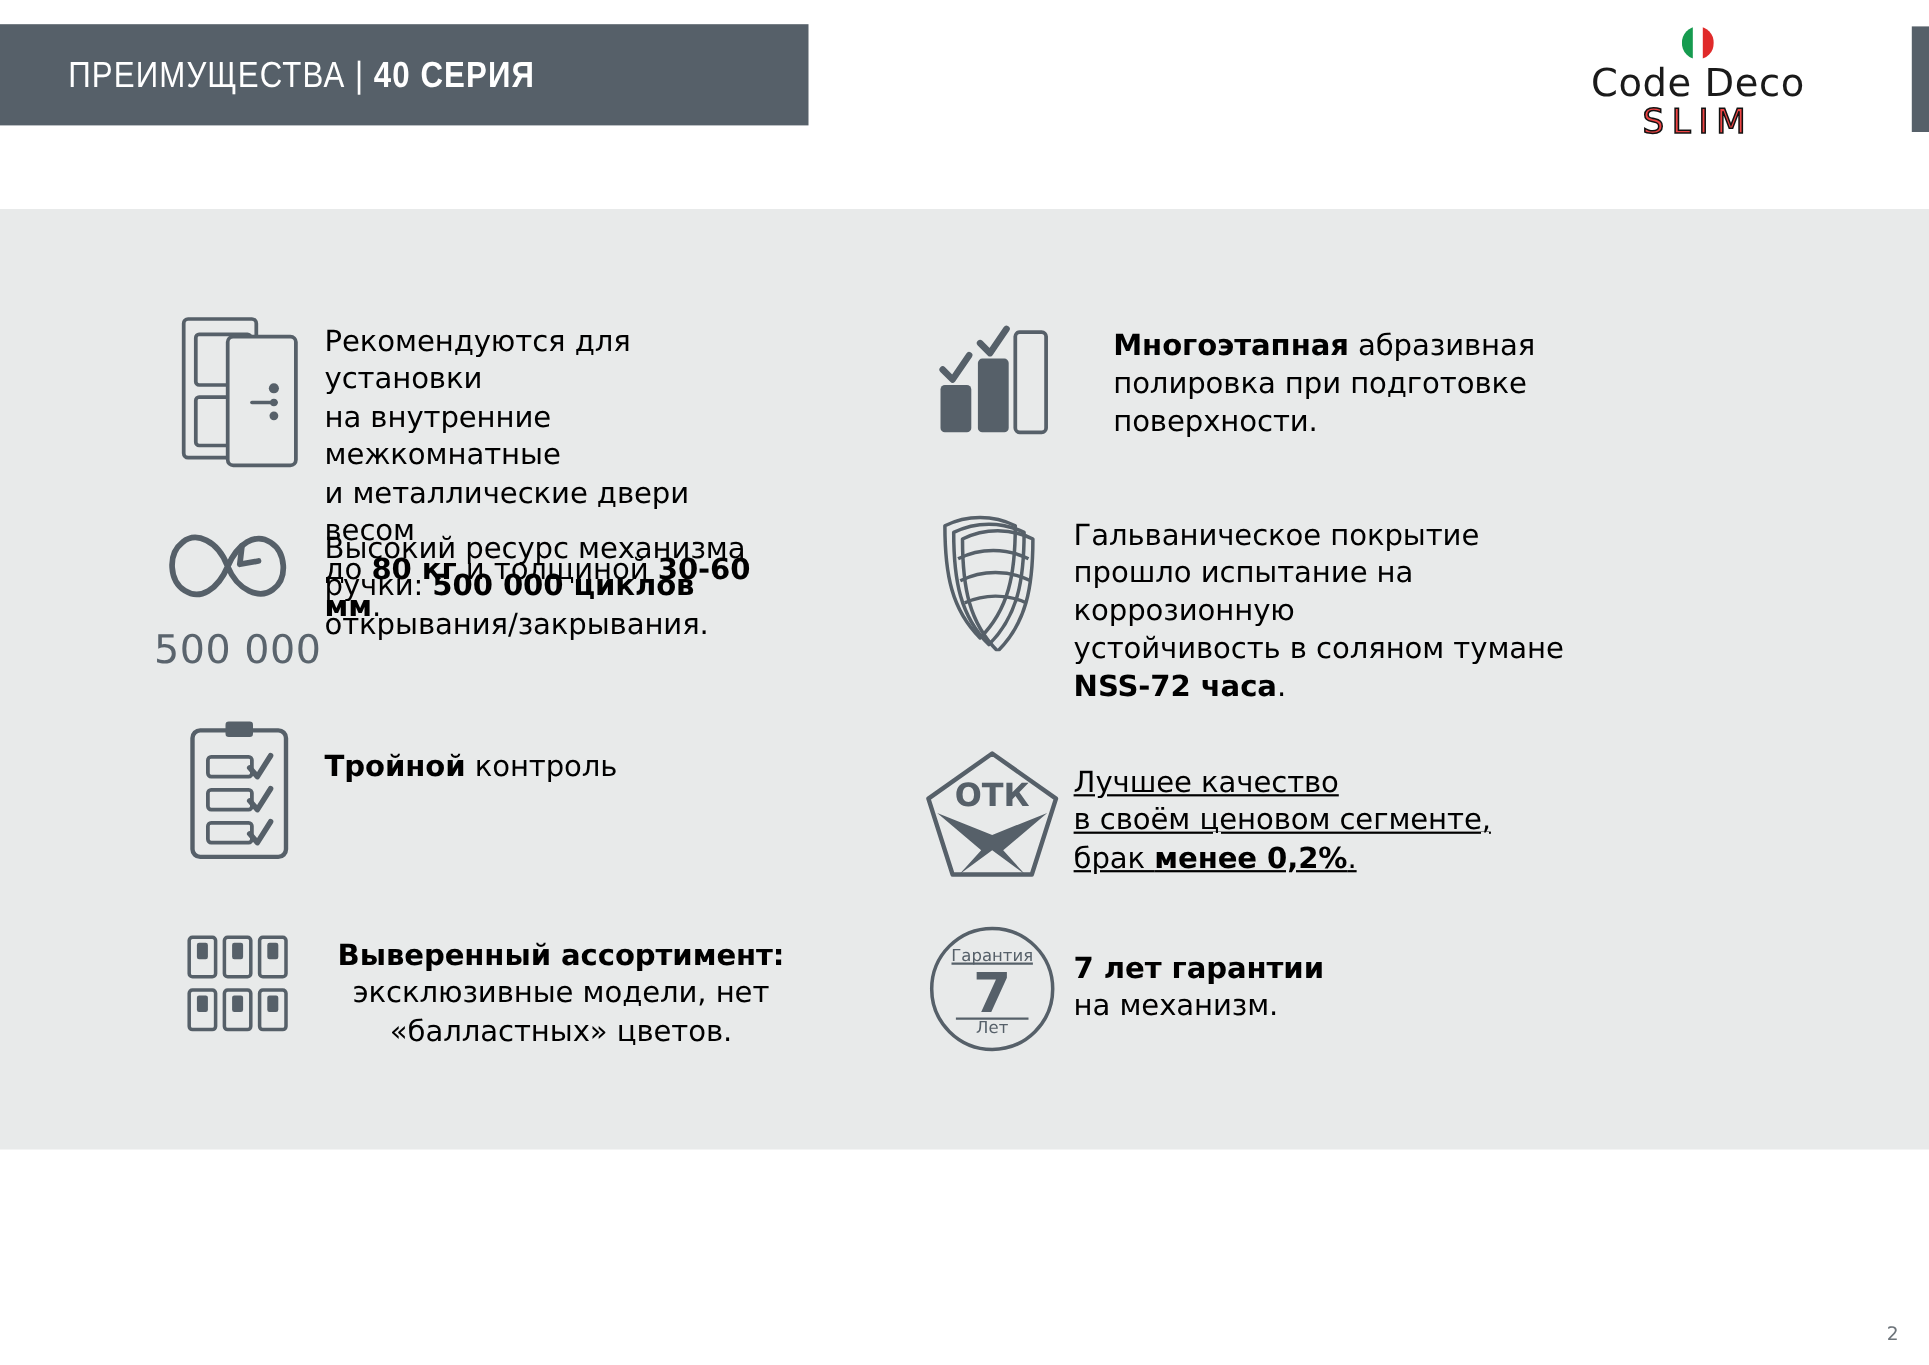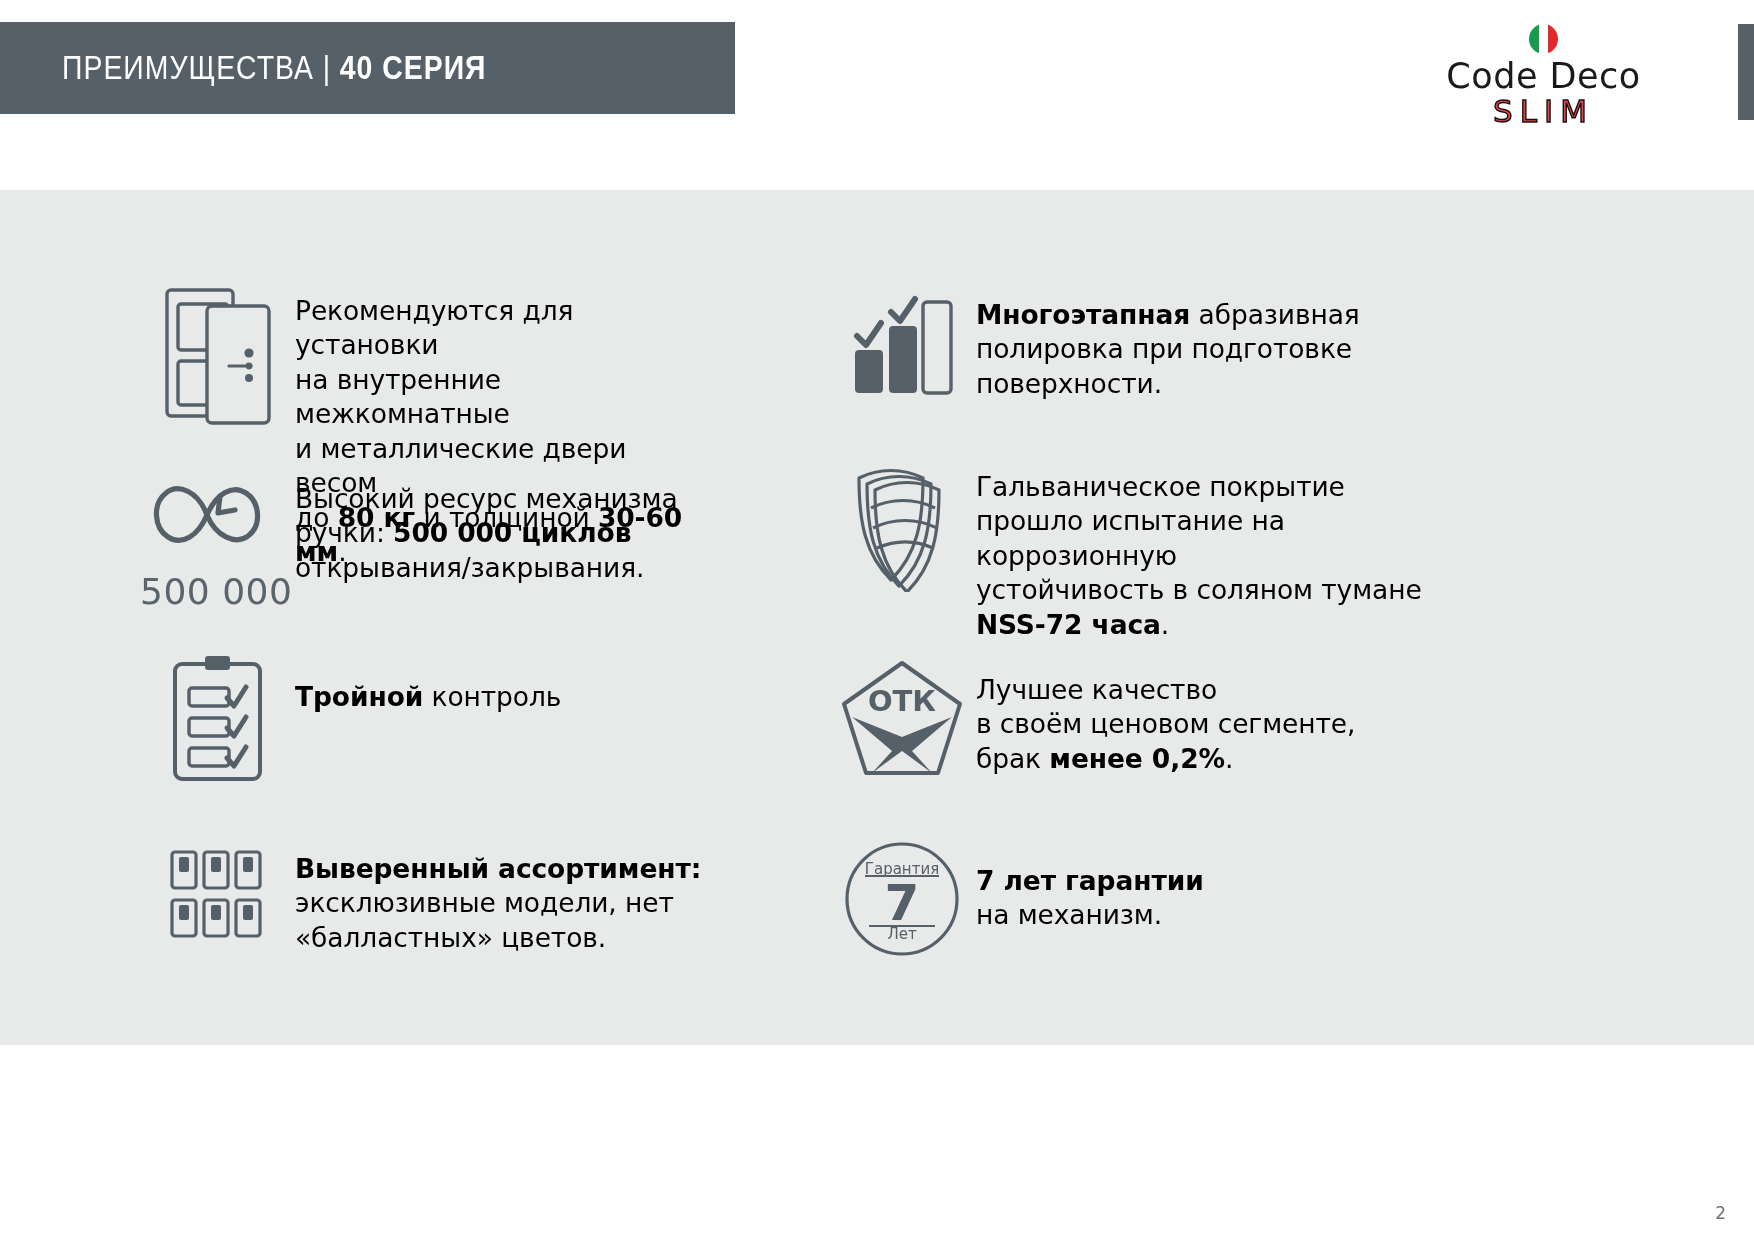--- a/index.html
+++ b/index.html
@@ -250,31 +250,31 @@
           <g fill="#566069">
             <rect x="16" y="17" width="10" height="15" rx="2"></rect>
             <rect x="48" y="17" width="10" height="15" rx="2"></rect>
             <rect x="80" y="17" width="10" height="15" rx="2"></rect>
             <rect x="16" y="65" width="10" height="15" rx="2"></rect>
             <rect x="48" y="65" width="10" height="15" rx="2"></rect>
             <rect x="80" y="65" width="10" height="15" rx="2"></rect>
           </g>
         </svg>
       </div>
-      <div class="ftext" style="width:430px; padding-top:12px;">
+      <div class="ftext" style="width:430px; padding-top:12px;text-align:center;">
           <div><b>Выверенный ассортимент:</b></div>
           <div><span>эксклюзивные модели, нет</span></div>
           <div><span>«балластных» цветов.</span></div>
         </div>
     </div>
   </div>
 
   <div class="col col-right">
 
-    <div class="feature" style="top:98px; left:0;">
+    <div class="feature" style="top:98px; left:0;gap:36px;">
       <div class="ficon" style="width:148px;">
         <svg width="105" height="110" viewBox="0 0 105 110">
           <rect x="5" y="62" width="28" height="43" rx="4" fill="#566069"></rect>
           <rect x="39" y="38" width="28" height="67" rx="4" fill="#566069"></rect>
           <rect x="73" y="14" width="28" height="91" rx="4" fill="none" stroke="#566069" stroke-width="3.4"></rect>
           <g fill="none" stroke="#566069" stroke-width="6" stroke-linecap="round" stroke-linejoin="round">
             <path d="M7 48 l9 9 l15 -22"></path>
             <path d="M41 24 l9 9 l15 -22"></path>
           </g>
         </svg>
@@ -300,21 +300,21 @@
         </svg>
       </div>
       <div class="ftext" style="width:500px; padding-top:8px;">
           <div><span>Гальваническое покрытие</span></div>
           <div><span>прошло испытание на коррозионную</span></div>
           <div><span>устойчивость в соляном тумане</span></div>
           <div><b>NSS-72 часа</b><span>.</span></div>
         </div>
     </div>
 
-    <div class="feature" style="top:465px; left:0;">
+    <div class="feature" style="top:487px; left:0;text-decoration:underline;">
       <div class="ficon" style="width:148px;">
         <svg width="128" height="128" viewBox="0 0 128 128">
           <path d="M64 8 L122 49 L100 118 L28 118 L6 49 Z" fill="none" stroke="#566069" stroke-width="4" stroke-linejoin="round"></path>
           <text x="64" y="56" text-anchor="middle" font-family="DejaVu Sans, sans-serif" font-size="29" font-weight="700" fill="#566069">ОТК</text>
           <path d="M14 62 L64 82 L114 62 L74 96 L94 118 L64 96 L34 118 L54 96 Z" fill="#566069"></path>
         </svg>
       </div>
       <div class="ftext" style="width:470px; padding-top:18px;">
           <div><span>Лучшее качество</span></div>
           <div><span>в своём ценовом сегменте,</span></div>

